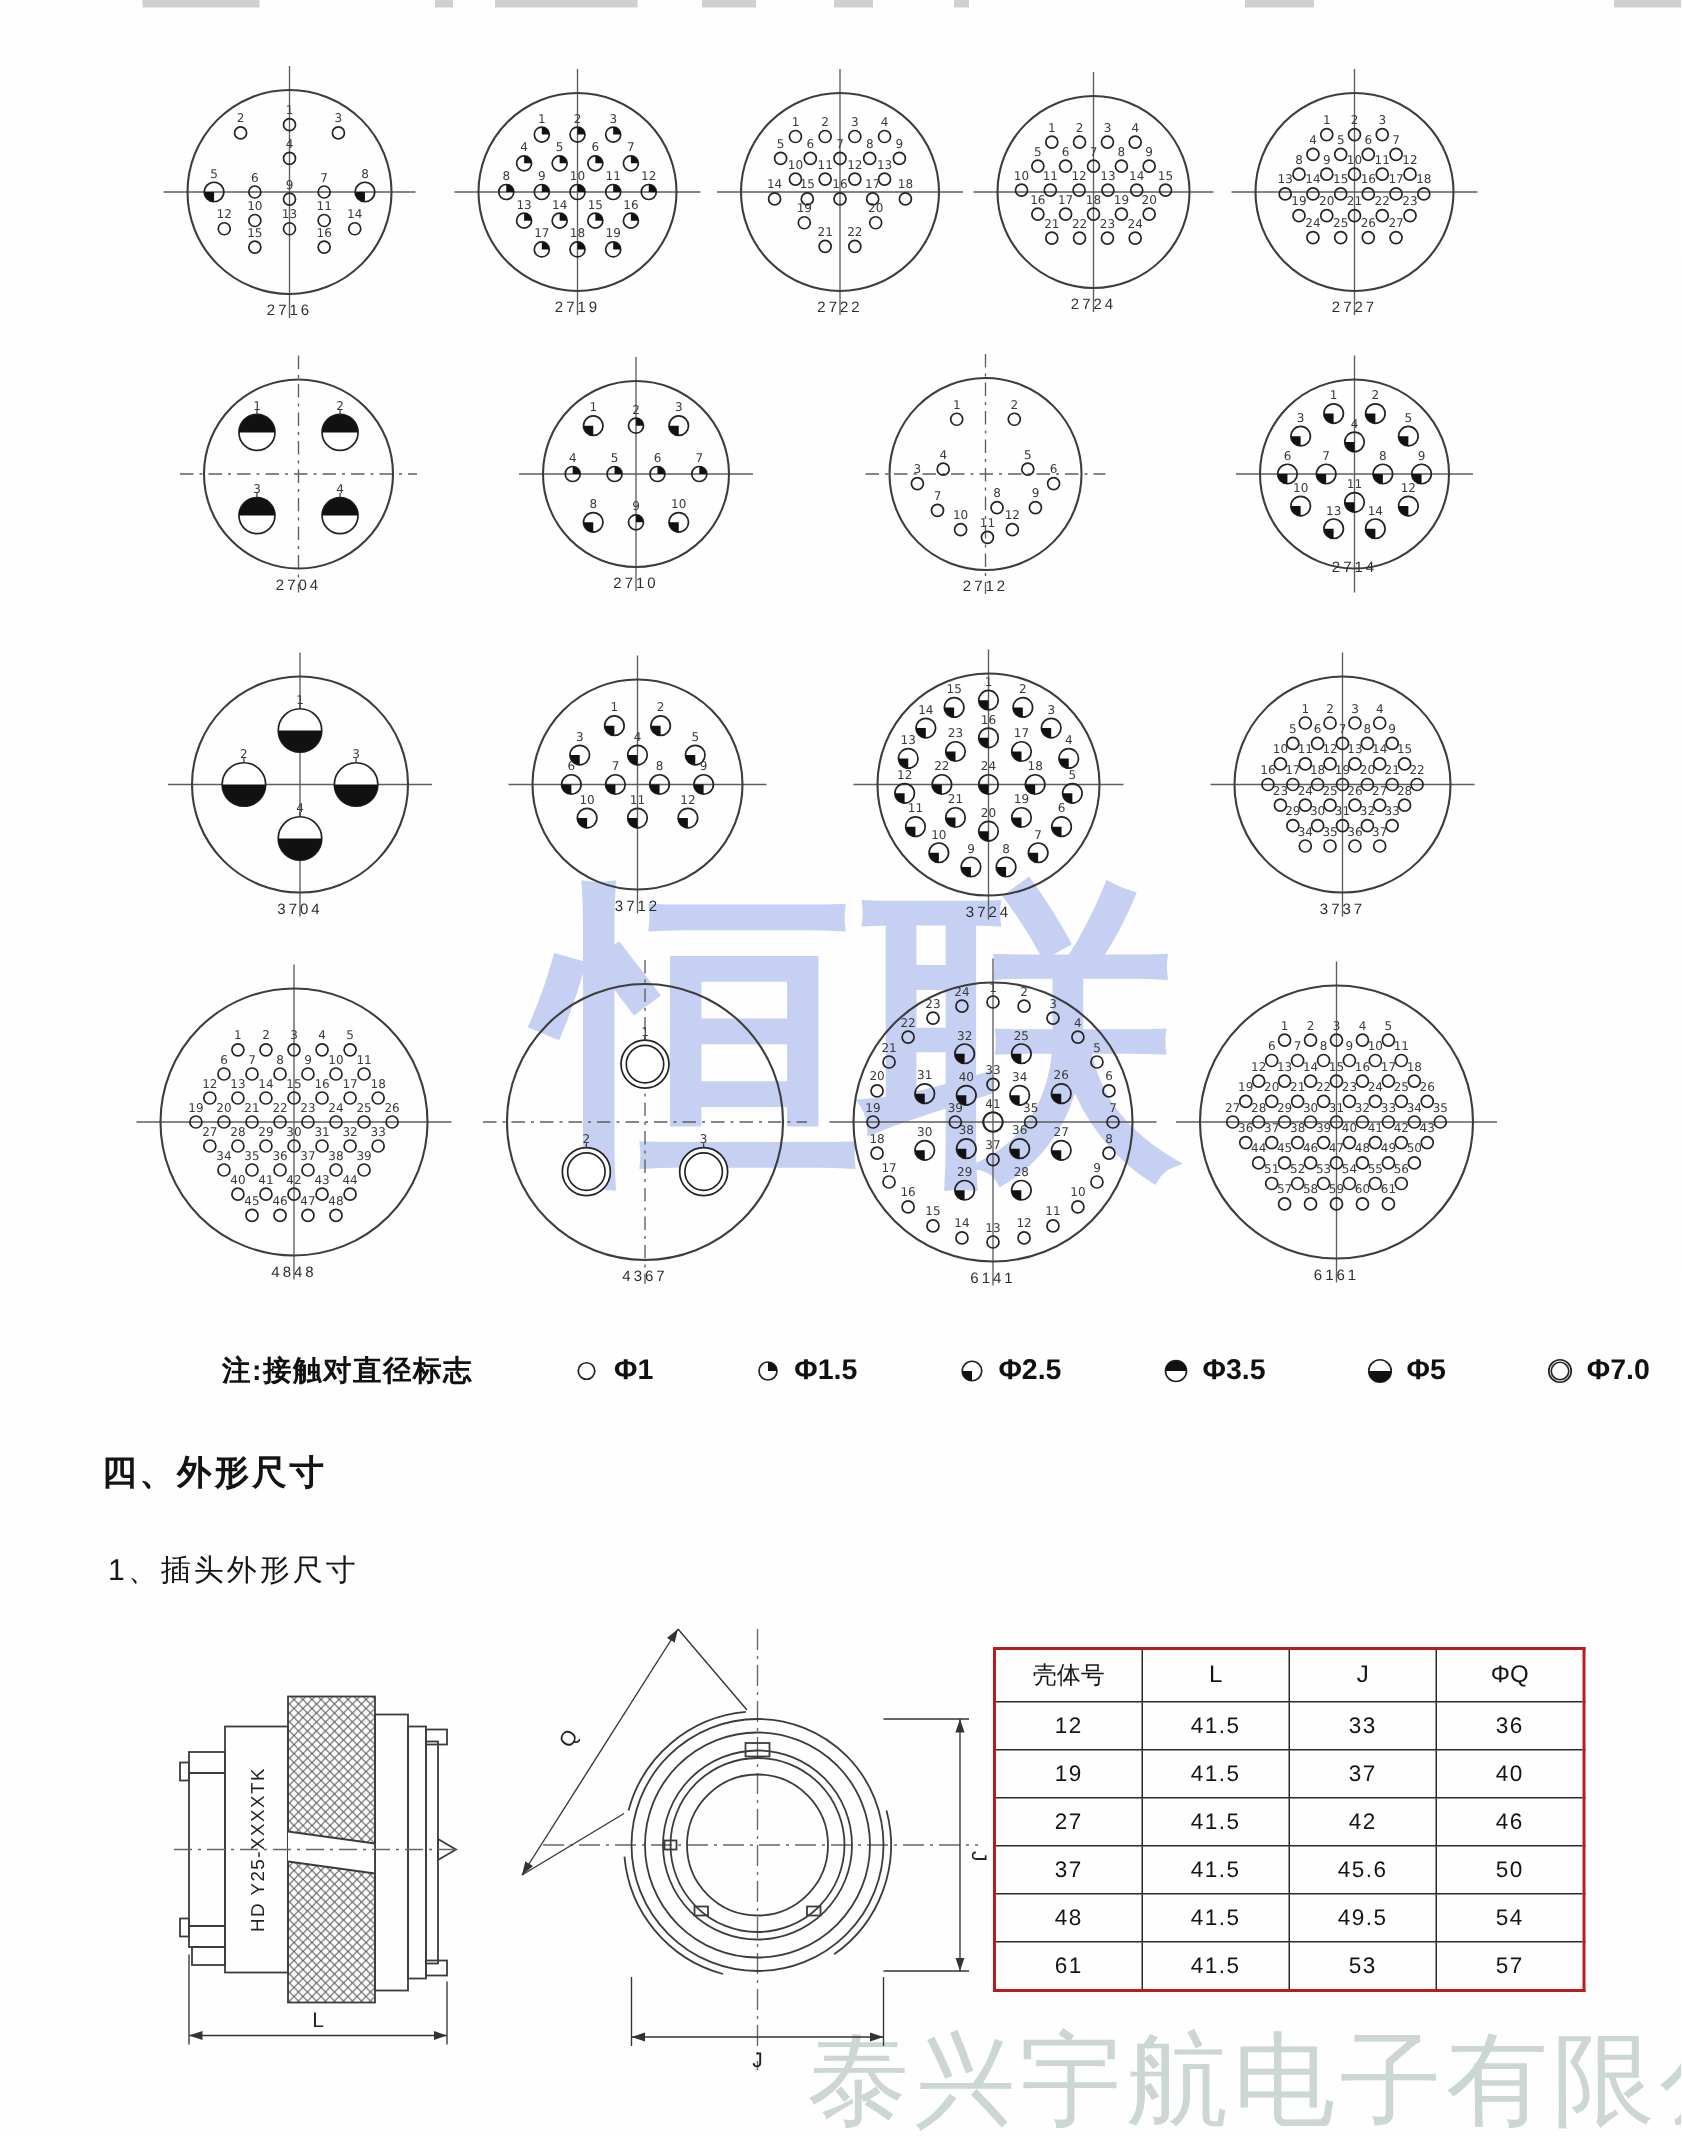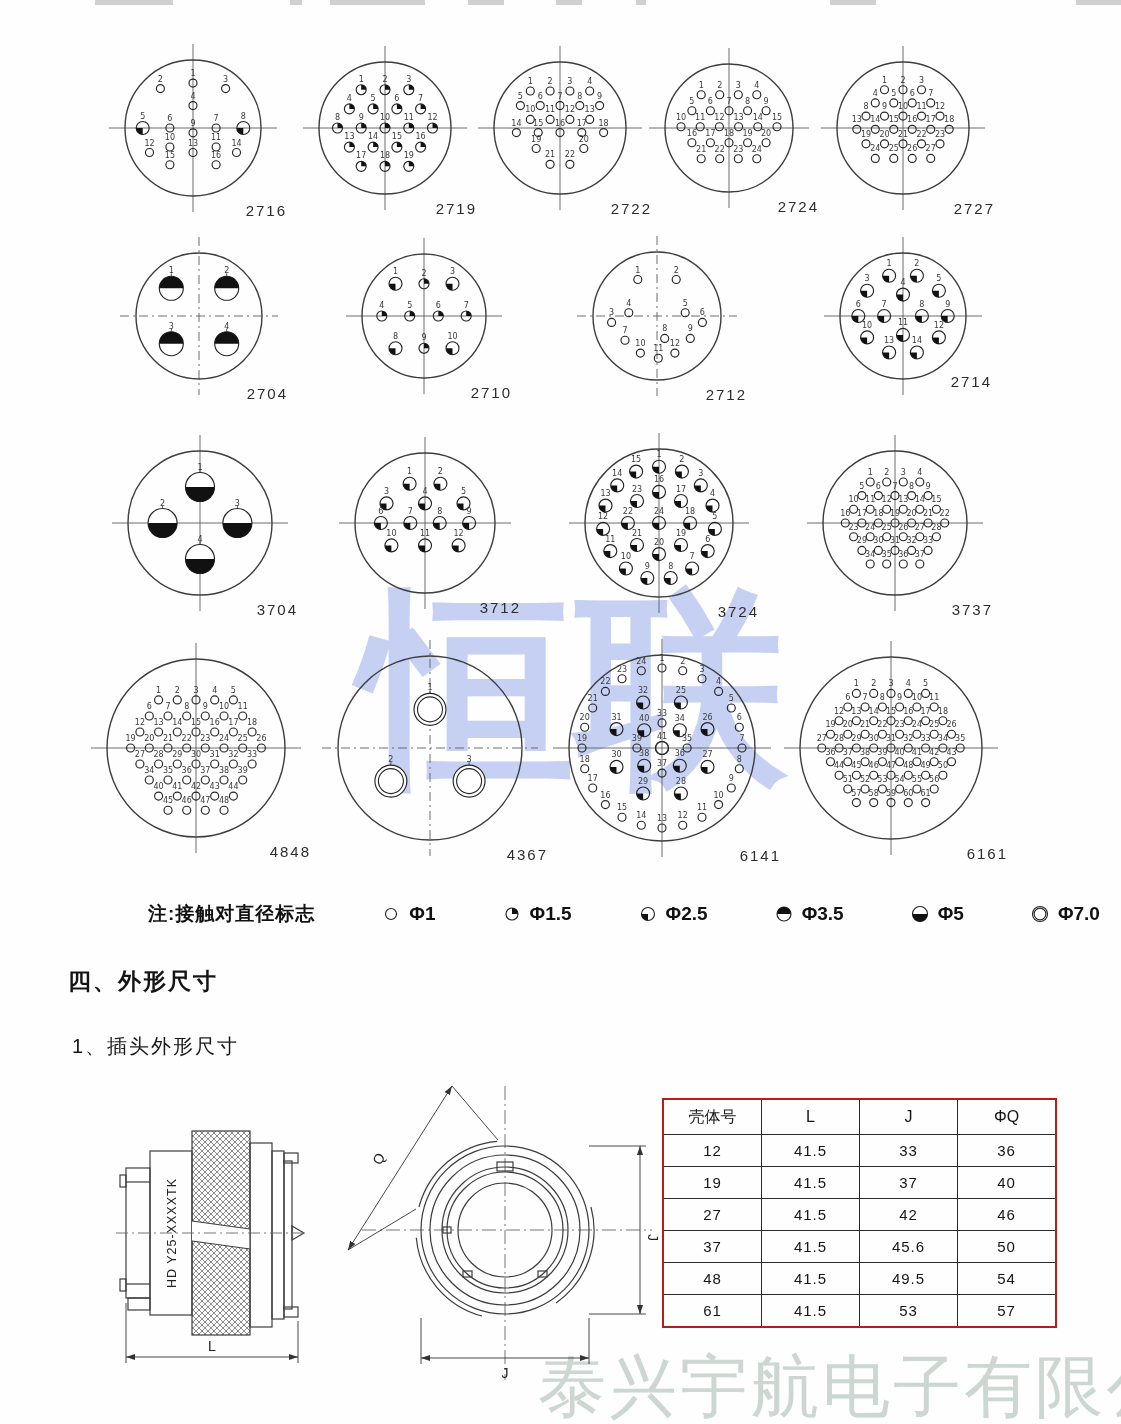--- a/index.html
+++ b/index.html
@@ -11,21 +11,21 @@
              font-family:"Liberation Sans",sans-serif;pointer-events:none;}
   #wm-bottom{position:absolute;left:538px;top:1350px;width:583px;font-size:68px;line-height:1.1;
              letter-spacing:3px;color:#ccd7d2;z-index:0;white-space:nowrap;overflow:hidden;
              font-family:"Liberation Serif",serif;pointer-events:none;}
   
   .top-frag{position:absolute;top:0;height:5px;background:#999;opacity:.45;z-index:2;}
   
   #connector-layer{position:absolute;left:0;top:0;width:100%;height:100%;z-index:1;}
   .connector{position:absolute;}
   .connector svg{display:block;}
-  .clabel{position:absolute;left:0;width:100%;text-align:right;font-size:15px;
+  .clabel{position:absolute;left:0;width:100%;text-align:center;font-size:10px;
           letter-spacing:2px;color:#2d2d2d;}
   
   #legend{position:absolute;left:148px;top:901px;width:952px;display:flex;align-items:center;
           justify-content:space-between;z-index:1;gap:40px;}
   #legend .note{font-size:19px;font-weight:700;color:#111;letter-spacing:1px;}
   .legend-item{display:flex;gap:7px;font-size:19px;font-weight:700;color:#111;}
   
   #heading-section{position:absolute;left:68px;top:966px;font-size:23px;font-weight:600;
                    letter-spacing:2px;color:#141414;z-index:1;}
   #heading-sub{position:absolute;left:72px;top:1033px;font-size:20px;font-weight:500;

